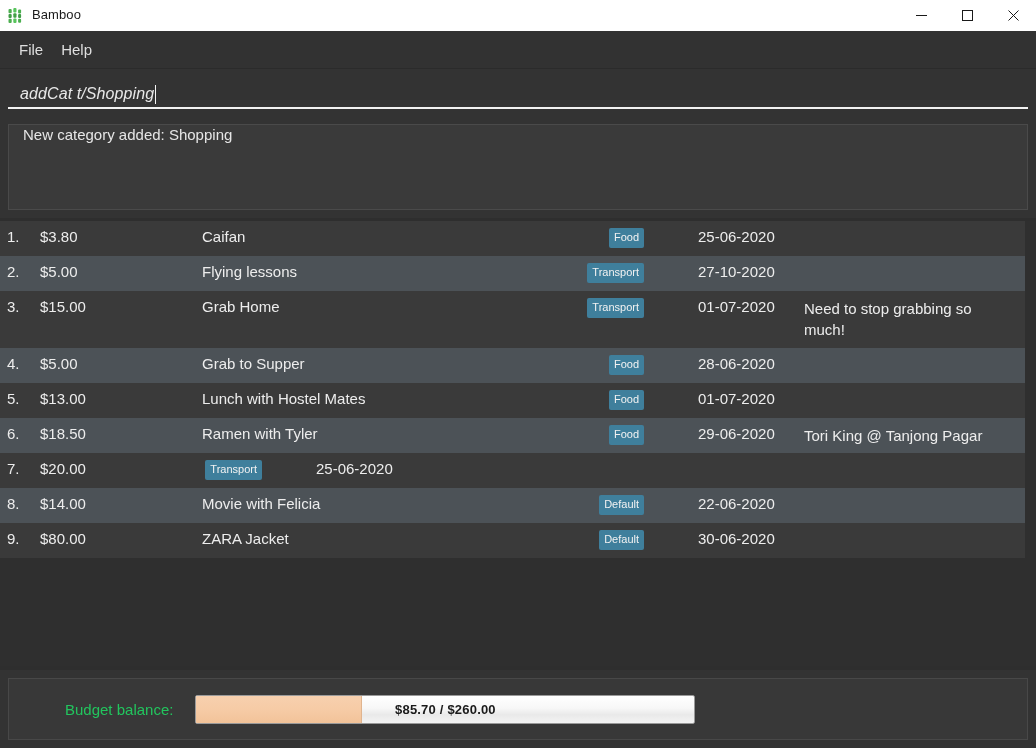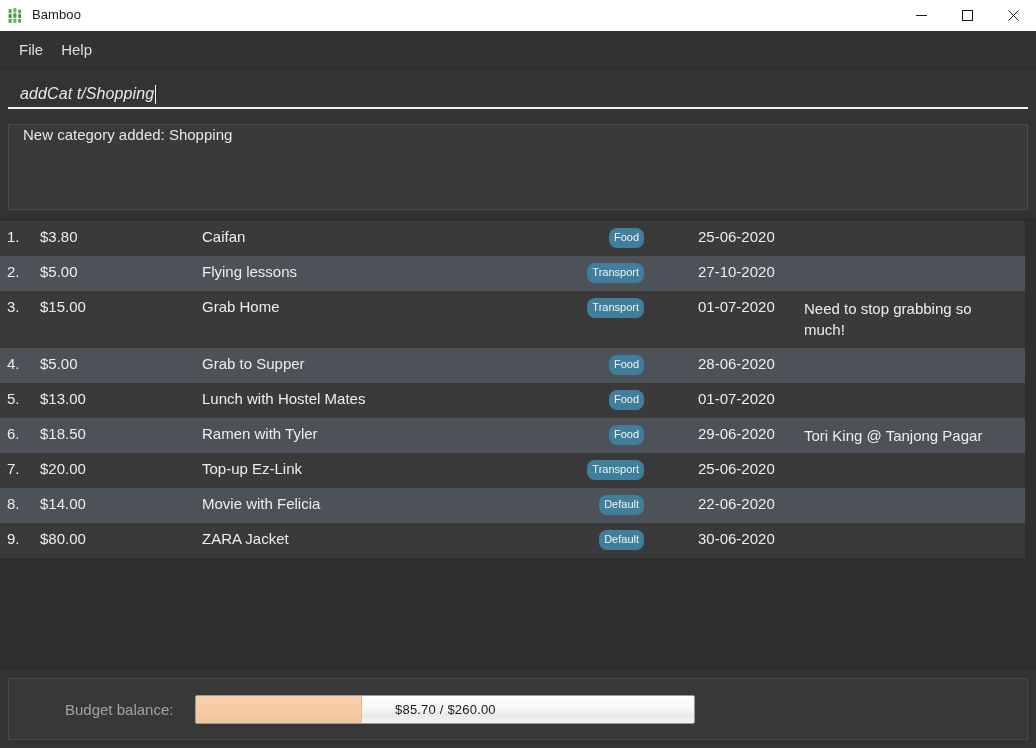--- a/index.html
+++ b/index.html
@@ -182,21 +182,21 @@
     padding-right: 0px;
     box-sizing: border-box;
   }
   .tag {
     display: inline-block;
     background: #3f7f9c;
     color: #f2f2f2;
     font-size: 11px;
     line-height: 1;
     padding: 4px 5px 5px 5px;
-    border-radius: 8px;
+    border-radius: 2px;
     white-space: nowrap;
   }
   .col-date {
     width: 122px;
     flex: 0 0 122px;
     padding-left: 54px;
     box-sizing: border-box;
     font-size: 15px;
     color: #ededed;
     white-space: nowrap;
@@ -226,21 +226,21 @@
     border: 1px solid #484848;
     background: #383838;
     height: 62px;
     box-sizing: border-box;
     display: flex;
     align-items: center;
     padding-left: 56px;
   }
   .budget-label {
     font-size: 15px;
-    color: #a3a3a3;
+    color: #22c55e;
     margin-right: 22px;
     white-space: nowrap;
   }
   .progress-outer {
     width: 500px;
     height: 29px;
     border: 1px solid #9a9a9a;
     border-radius: 2px;
     background: linear-gradient(to bottom, #ffffff 0%, #f7f7f7 45%, #e9e9e9 70%, #f4f4f4 100%);
     position: relative;
@@ -258,21 +258,21 @@
   .progress-text {
     position: absolute;
     left: 0;
     right: 0;
     top: 0;
     bottom: 0;
     display: flex;
     align-items: center;
     justify-content: center;
     font-size: 13px;
-    font-weight: normal;
+    font-weight: bold;
     color: #1a1a1a;
     letter-spacing: 0.2px;
   }
 </style>
 </head>
 <body>
 
 <div class="titlebar">
   <div class="titlebar-left">
     <span class="app-icon">
@@ -387,21 +387,20 @@
         <div class="col-desc">Ramen with Tyler</div>
         <div class="col-tag">
           <span class="tag">Food</span>
         </div>
         <div class="col-date">29-06-2020</div>
         <div class="col-remark">Tori King @ Tanjong Pagar</div>
       </div>
       <div class="row">
         <div class="col-index">7.</div>
         <div class="col-amount">$20.00</div>
-        <div class="col-desc">Top-up Ez-Link</div>
         <div class="col-tag">
           <span class="tag">Transport</span>
         </div>
         <div class="col-date">25-06-2020</div>
         <div class="col-remark"></div>
       </div>
       <div class="row alt">
         <div class="col-index">8.</div>
         <div class="col-amount">$14.00</div>
         <div class="col-desc">Movie with Felicia</div>

